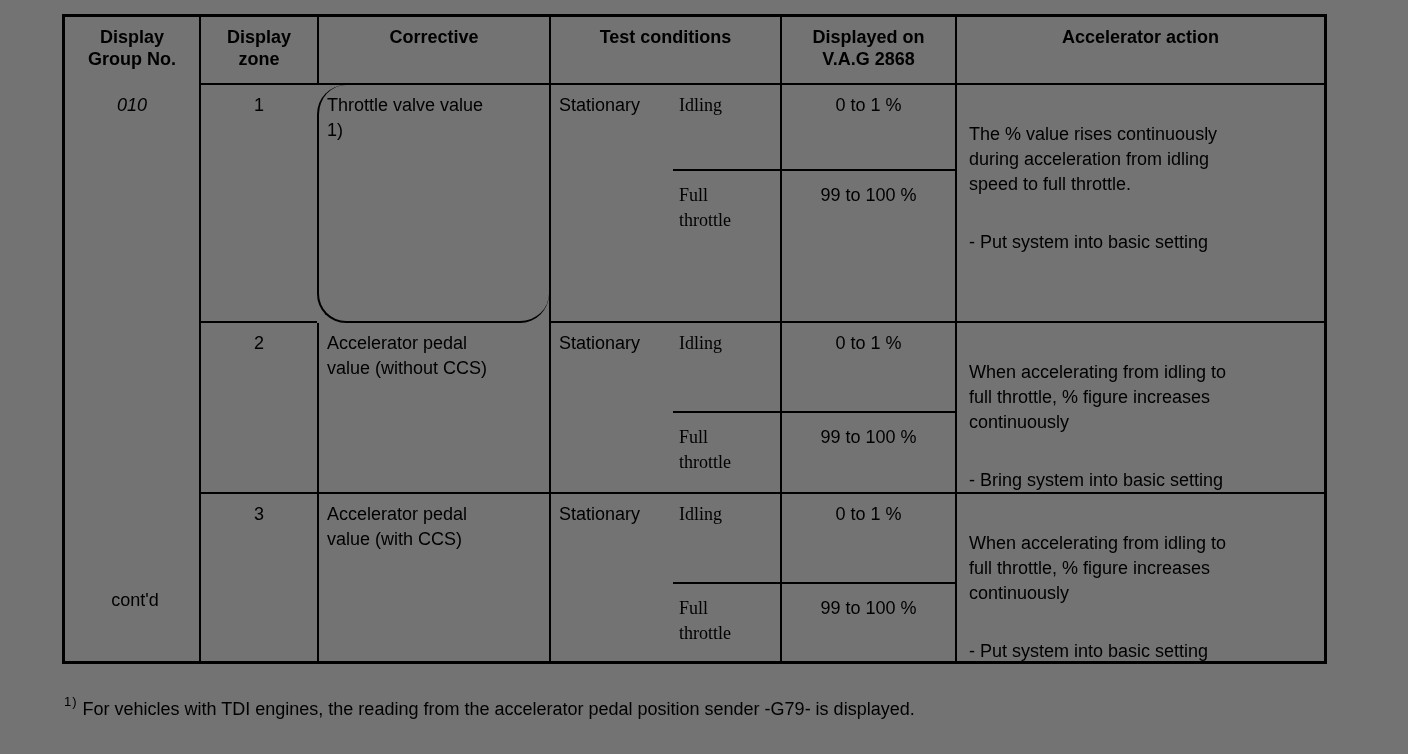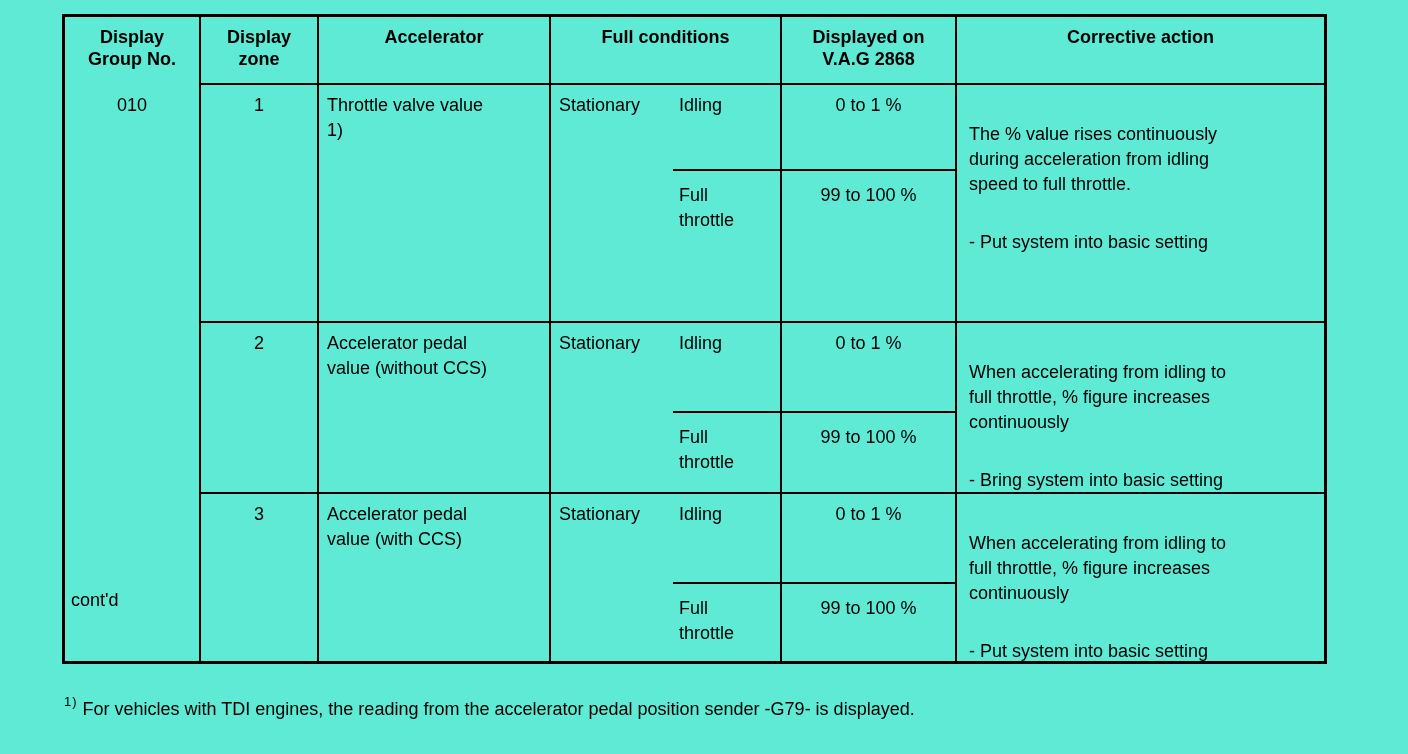--- a/index.html
+++ b/index.html
@@ -1,42 +1,42 @@
 <!DOCTYPE html>
 <html><head>
 <meta charset="utf-8">
 <style>
   html,body{margin:0;padding:0;background:#ffffff;}
   .page{
-    position:relative;width:1408px;height:754px;background:#5eead4;
+    position:relative;width:1408px;height:754px;background:#737373;
     font-family:"Liberation Sans",sans-serif;color:#000;overflow:hidden;
   }
   .vag-table{
     position:absolute;left:62px;top:14px;width:1265px;height:650px;
     border:3px solid #000;box-sizing:border-box;
     display:grid;
     grid-template-columns:134px 118px 232px 124px 107px 175px 1fr;
     grid-template-rows:68px 86px 152px 90px 81px 90px 1fr;
   }
   .cell{
     box-sizing:border-box;font-size:18px;line-height:25px;
     white-space:pre-line;overflow:hidden;
   }
   .bl{border-left:2px solid #000;}
   .bb{border-bottom:2px solid #000;}
   .hdrcell{font-weight:bold;text-align:center;padding-top:9px;line-height:22px;}
   .center{text-align:center;}
   .padnum{padding-top:8px;}
   .padtxt{padding:8px 6px 0 8px;}
-  .padcond{padding:8px 14px 0 6px;}
+  .padcond{padding:8px 14px 0 6px;font-family:Liberation Serif, serif;}
   .subpad{padding-top:12px;}
   .groupcol{display:flex;flex-direction:column;}
   .groupcol .ghdr{font-weight:bold;text-align:center;padding-top:9px;line-height:22px;white-space:pre-line;}
-  .groupcol .gnum{text-align:center;margin-top:23px;}
-  .groupcol .gcontd{margin-top:auto;padding:0 0 48px 6px;text-align:left;}
+  .groupcol .gnum{text-align:center;margin-top:23px;font-style:italic;}
+  .groupcol .gcontd{margin-top:auto;padding:0 0 48px 6px;text-align:center;}
   .corr p{margin:4px;}
   .gap1{margin-top:28px;}
   .gap2{margin-top:41px;}
   .gap3{margin-top:30px;}
   .footnote{position:absolute;left:64px;top:690px;font-size:18px;line-height:24px;}
   .fn-marker{font-size:13px;vertical-align:9px;letter-spacing:1px;}
 </style>
 </head>
 <body>
 
@@ -46,28 +46,28 @@
 
     <div class="cell groupcol" style="grid-column:1;grid-row:1/8;">
       <div class="ghdr">Display
 Group No.</div>
       <div class="gnum">010</div>
       <div class="gcontd">cont'd</div>
     </div>
 
     <div class="cell hdrcell bl bb" style="grid-column:2;grid-row:1;">Display
 zone</div>
-    <div class="cell hdrcell bl bb" style="grid-column:3;grid-row:1;">Accelerator</div>
-    <div class="cell hdrcell bl bb" style="grid-column:4/6;grid-row:1;">Full conditions</div>
+    <div class="cell hdrcell bl bb" style="grid-column:3;grid-row:1;">Corrective</div>
+    <div class="cell hdrcell bl bb" style="grid-column:4/6;grid-row:1;">Test conditions</div>
     <div class="cell hdrcell bl bb" style="grid-column:6;grid-row:1;">Displayed on
 V.A.G 2868</div>
-    <div class="cell hdrcell bl bb" style="grid-column:7;grid-row:1;">Corrective action</div>
+    <div class="cell hdrcell bl bb" style="grid-column:7;grid-row:1;">Accelerator action</div>
 
     <div class="cell bl bb center padnum" style="grid-column:2;grid-row:2/4;">1</div>
-    <div class="cell bl bb padtxt" style="grid-column:3;grid-row:2/4;">Throttle valve value
+    <div class="cell bl bb padtxt" style="grid-column:3;grid-row:2/4;border-radius:29px;">Throttle valve value
 1)</div>
     <div class="cell bl bb padtxt" style="grid-column:4;grid-row:2/4;">Stationary</div>
     <div class="cell bb padcond" style="grid-column:5;grid-row:2;">Idling</div>
     <div class="cell bb padcond subpad" style="grid-column:5;grid-row:3;">Full
 throttle</div>
     <div class="cell bl bb center padnum" style="grid-column:6;grid-row:2;">0 to 1 %</div>
     <div class="cell bl bb center subpad" style="grid-column:6;grid-row:3;">99 to 100 %</div>
     <div class="cell bl bb padtxt corr" style="grid-column:7;grid-row:2/4;">
       <p>The % value rises continuously
 during acceleration from idling

